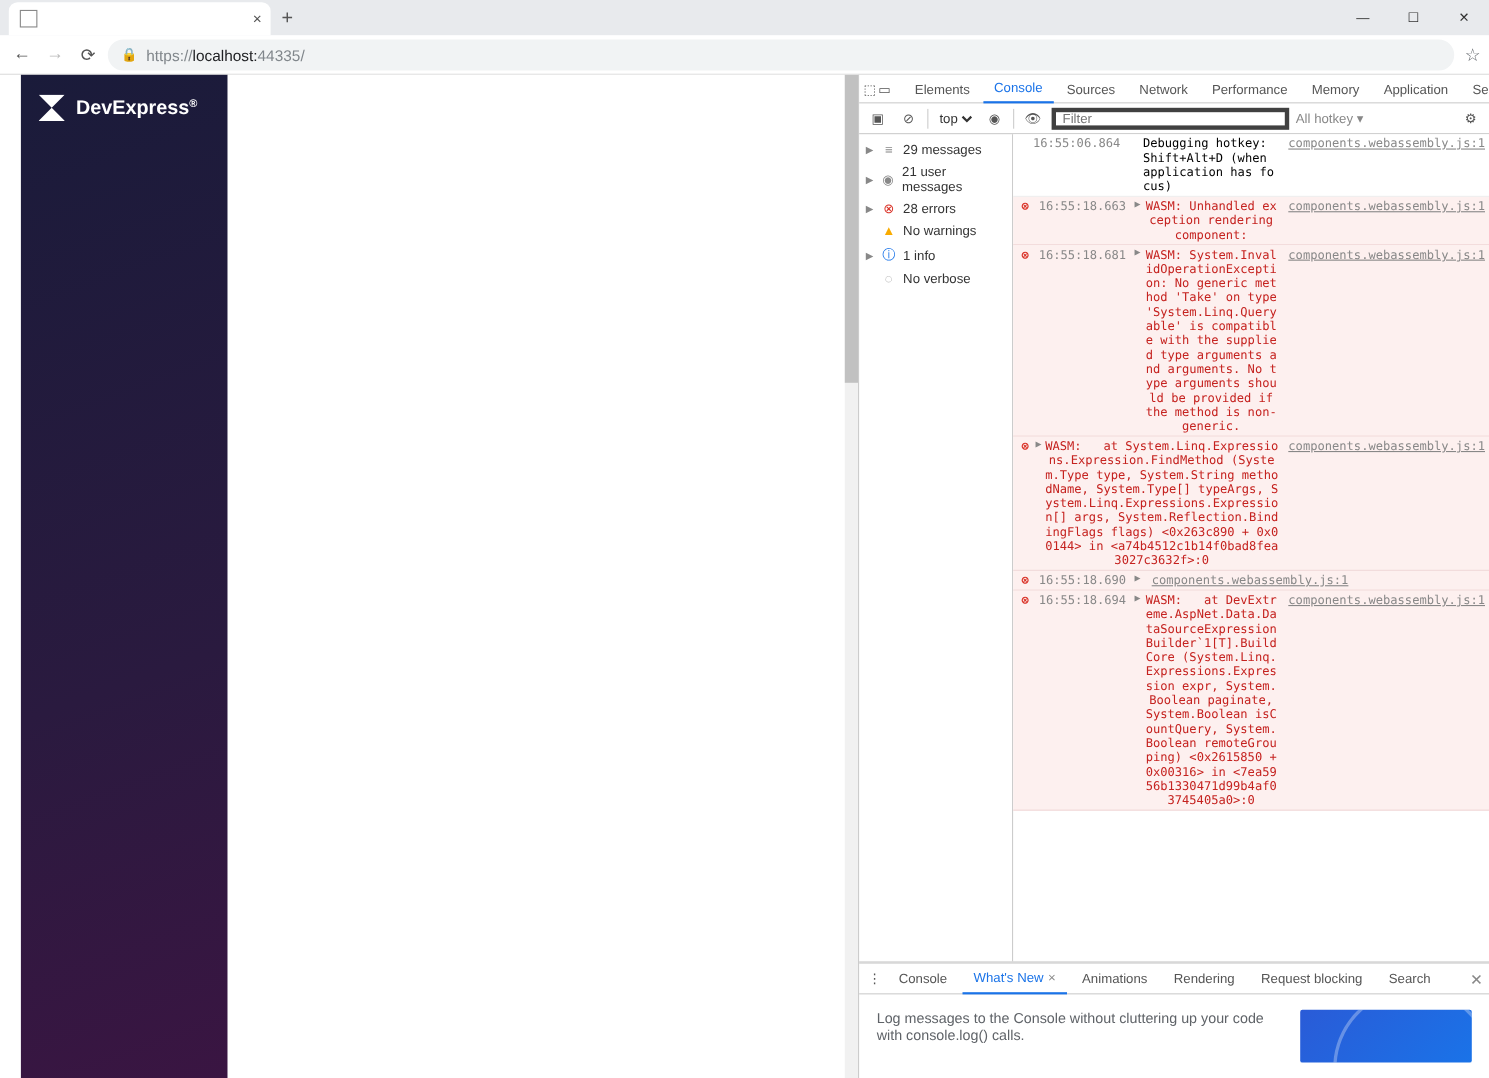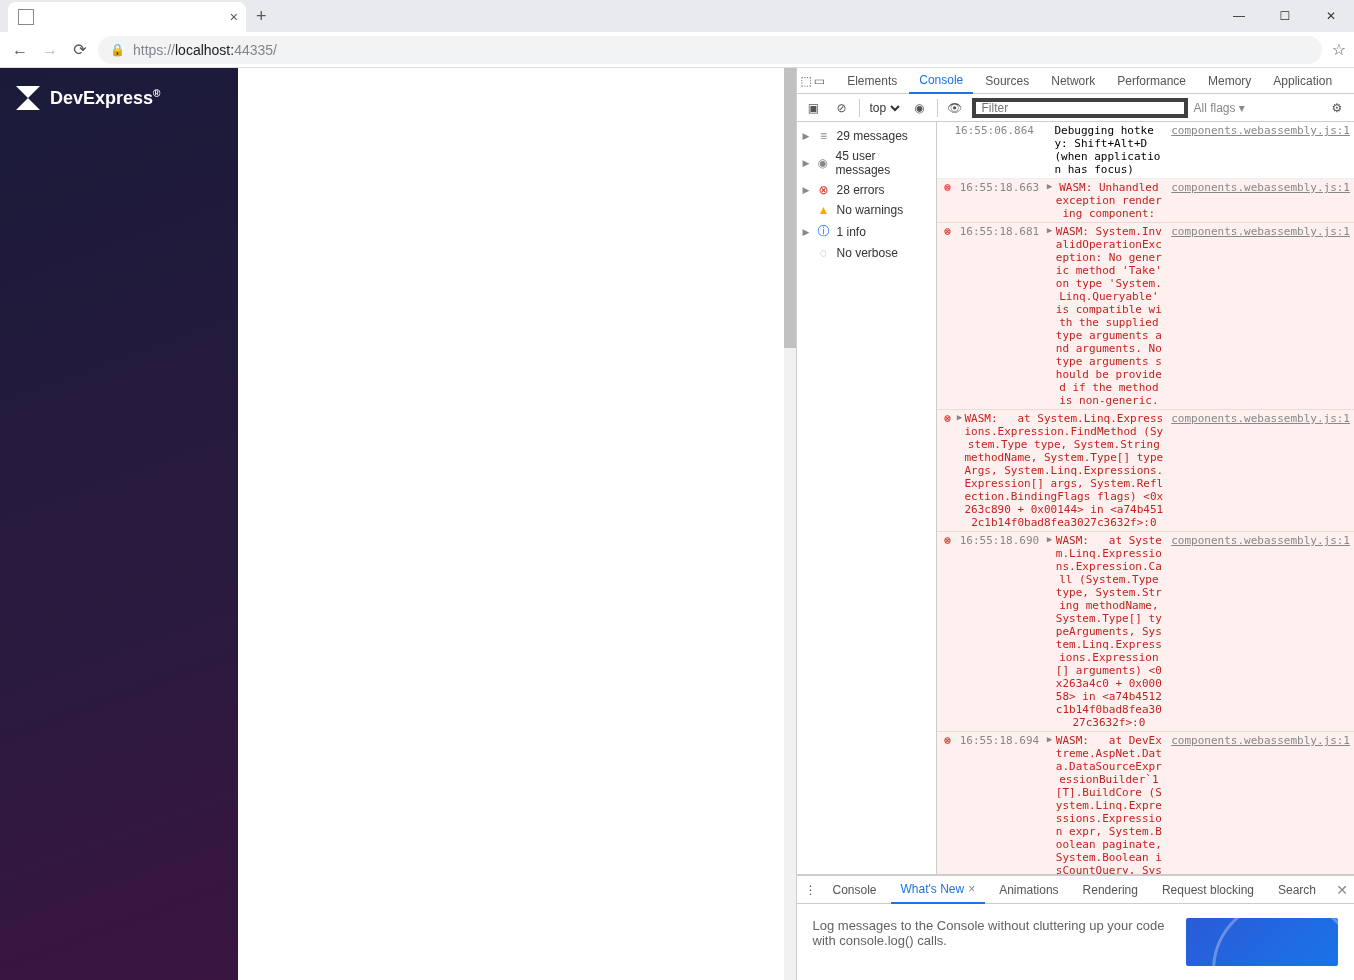--- a/index.html
+++ b/index.html
@@ -14,21 +14,21 @@
   .addressbar { height: 36px; background: #fff; border-bottom: 1px solid #ddd; display: flex; align-items: center; padding: 0 8px; gap: 6px; }
   .nav-icon { width: 24px; height: 24px; display: flex; align-items: center; justify-content: center; color: #555; font-size: 16px; }
   .nav-icon.disabled { color: #bbb; }
   .omnibox { flex: 1; height: 28px; background: #f1f3f4; border-radius: 14px; display: flex; align-items: center; padding: 0 12px; gap: 8px; color: #555; }
   .omnibox .lock { font-size: 12px; color: #5f6368; }
   .url { color: #202124; font-size: 14px; }
   .url .secure { color: #202124; }
   .url .path { color: #80868b; }
   .star { color: #5f6368; font-size: 16px; margin-left: 4px; }
   .maincontent { display: flex; height: calc(100% - 68px); }
-  .leftpane { width: 238px; background: linear-gradient(160deg, #1a1b3a 0%, #2a1a3f 60%, #3a1542 100%); color: #fff; position: relative; }
+  .leftpane { width: 188px; background: linear-gradient(160deg, #1a1b3a 0%, #2a1a3f 60%, #3a1542 100%); color: #fff; position: relative; margin-left: 19px; }
   .logo { padding: 18px 16px; display: flex; align-items: center; gap: 10px; }
   .logo-icon { width: 24px; height: 24px; background: #fff; clip-path: polygon(0 0, 100% 0, 50% 50%, 100% 100%, 0 100%, 50% 50%); }
   .logo-text { font-size: 18px; font-weight: 600; }
   .logo-text sup { font-size: 10px; }
   .scrolltrack { position: absolute; right: 0; width: 12px; top: 0; bottom: 0; background: #f1f1f1; }
   .scrollthumb { width: 12px; background: #c1c1c1; position: absolute; }
   .devtools { flex: 1; display: flex; flex-direction: column; border-left: 1px solid #ccc; min-width: 0; }
   .dtabs { height: 26px; border-bottom: 1px solid #ccc; display: flex; align-items: center; font-size: 12px; color: #555; padding: 0 4px; gap: 2px; }
   .dtabs .dt-icon { width: 22px; text-align: center; color: #555; }
   .dtabs .sep { width: 1px; background: #ccc; height: 18px; margin: 0 4px; }
@@ -138,35 +138,35 @@
 
     <div class="filterbar">
       <span class="fb-icon">▣</span>
       <span class="fb-icon">⊘</span>
       <span class="sep" style="width:1px;background:#ccc;height:18px"></span>
       <select><option>top</option></select>
       <span class="fb-icon">◉</span>
       <span class="sep" style="width:1px;background:#ccc;height:18px"></span>
       <span class="fb-icon">👁</span>
       <input placeholder="Filter" style="">
-      <span class="levels">All flags ▾</span>
+      <span class="levels">All hotkey ▾</span>
       <span style="margin-left:auto" class="fb-icon">⚙</span>
     </div>
 
     <div class="consolewrap">
       <div class="sidebar">
         <div class="sidebar-row">
             <span class="tri">▶</span>
             <span class="ic ic-msg"></span>
             <span>29 messages</span>
           </div>
         <div class="sidebar-row">
             <span class="tri">▶</span>
             <span class="ic ic-user"></span>
-            <span>45 user messages</span>
+            <span>21 user messages</span>
           </div>
         <div class="sidebar-row">
             <span class="tri">▶</span>
             <span class="ic ic-err"></span>
             <span>28 errors</span>
           </div>
         <div class="sidebar-row">
             <span class="tri"></span>
             <span class="ic ic-warn"></span>
             <span>No warnings</span>
@@ -208,21 +208,20 @@
           <div class="msg err">
             <span class="mi"></span>
             <span class="tri2">▶</span>
             <span class="body">WASM:   at System.Linq.Expressions.Expression.FindMethod (System.Type type, System.String methodName, System.Type[] typeArgs, System.Linq.Expressions.Expression[] args, System.Reflection.BindingFlags flags) &lt;0x263c890 + 0x00144&gt; in &lt;a74b4512c1b14f0bad8fea3027c3632f&gt;:0</span>
             <span class="src">components.webassembly.js:1</span>
           </div>
           <div class="msg err">
             <span class="mi"></span>
             <span class="ts">16:55:18.690</span>
             <span class="tri2">▶</span>
-            <span class="body">WASM:   at System.Linq.Expressions.Expression.Call (System.Type type, System.String methodName, System.Type[] typeArguments, System.Linq.Expressions.Expression[] arguments) &lt;0x263a4c0 + 0x00058&gt; in &lt;a74b4512c1b14f0bad8fea3027c3632f&gt;:0</span>
             <span class="src">components.webassembly.js:1</span>
           </div>
           <div class="msg err">
             <span class="mi"></span>
             <span class="ts">16:55:18.694</span>
             <span class="tri2">▶</span>
             <span class="body">WASM:   at DevExtreme.AspNet.Data.DataSourceExpressionBuilder`1[T].BuildCore (System.Linq.Expressions.Expression expr, System.Boolean paginate, System.Boolean isCountQuery, System.Boolean remoteGrouping) &lt;0x2615850 + 0x00316&gt; in &lt;7ea5956b1330471d99b4af03745405a0&gt;:0</span>
             <span class="src">components.webassembly.js:1</span>
           </div>
         </div>

